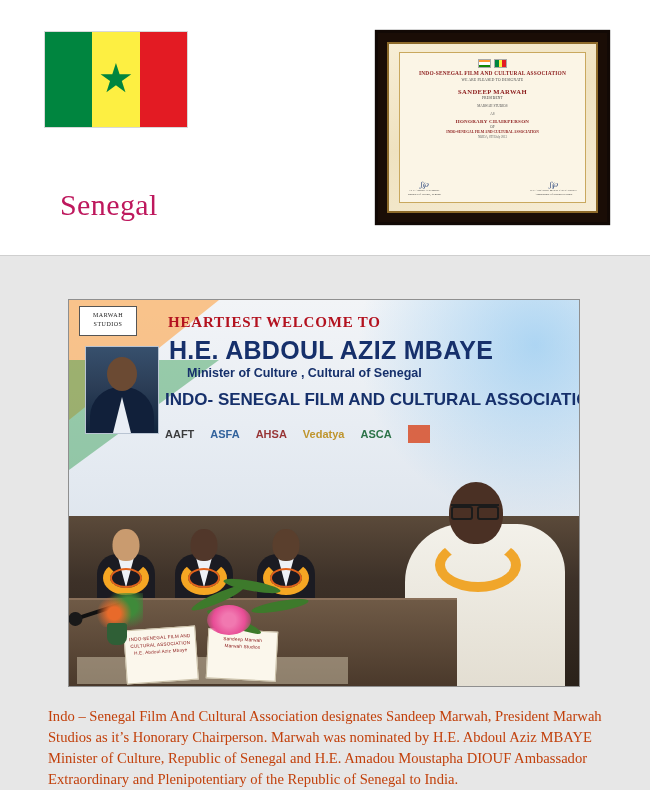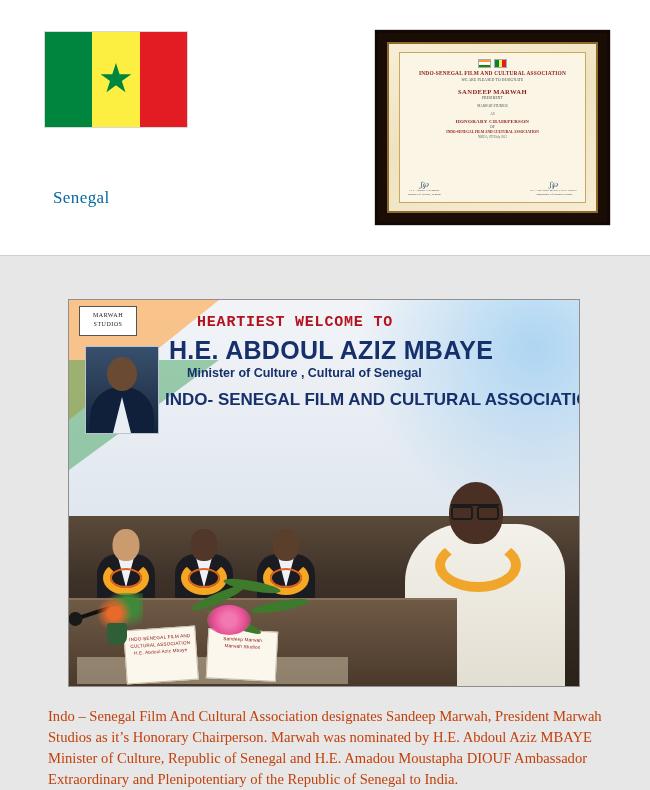--- a/index.html
+++ b/index.html
@@ -48,24 +48,24 @@
     left: 50%;
     top: 50%;
     transform: translate(-50%, -52%);
     color: #00853f;
     font-size: 40px;
     line-height: 1;
   }
 
   .country-name {
     position: absolute;
-    left: 53px;
+    left: 60px;
     top: 188px;
-    font-size: 17px;
-    color: #0369a1;
+    font-size: 30px;
+    color: #be185d;
     letter-spacing: 0.4px;
   }
 
   
   .cert-frame {
     position: absolute;
     left: 375px;
     top: 30px;
     width: 235px;
     height: 195px;
@@ -270,23 +270,23 @@
     position: absolute;
     left: 50%;
     bottom: 0;
     transform: translateX(-50%);
     width: 18px; height: 36px;
     background: #e9eef5;
     clip-path: polygon(50% 0, 100% 100%, 0 100%);
   }
   .hw-line {
     position: absolute;
-    left: 128px;
+    left: 99px;
     top: 14px;
-    font-family: Liberation Mono, monospace;
+    font-family: Liberation Serif, serif;
     font-weight: bold;
     color: #b3121f;
     font-size: 15px;
     letter-spacing: .8px;
   }
   .big-name {
     position: absolute;
     left: 100px;
     top: 36px;
     font-family: "Liberation Sans", sans-serif;
@@ -631,20 +631,28 @@
         <div class="body"></div>
         <div class="shirt"></div>
         <div class="head"></div>
       </div>
 
       <div class="hw-line">HEARTIEST WELCOME TO</div>
       <div class="big-name">H.E. ABDOUL AZIZ MBAYE</div>
       <div class="sub-name">Minister of Culture , Cultural of Senegal</div>
       <div class="assoc-name">INDO- SENEGAL FILM AND CULTURAL ASSOCIATIO</div>
 
+      <div class="sponsor-row">
+        <span class="s1">AAFT</span>
+        <span class="s2">ASFA</span>
+        <span class="s3">AHSA</span>
+        <span class="s4">Vedatya</span>
+        <span class="s5">ASCA</span>
+        <span class="sponsor-badge"></span>
+      </div>
 
       <div class="stage">
         <div class="person p1">
           <div class="suit"></div>
           <div class="shirtv"></div>
           <div class="garland"></div>
           <div class="face"></div>
         </div>
         <div class="person p2">
           <div class="suit"></div>

